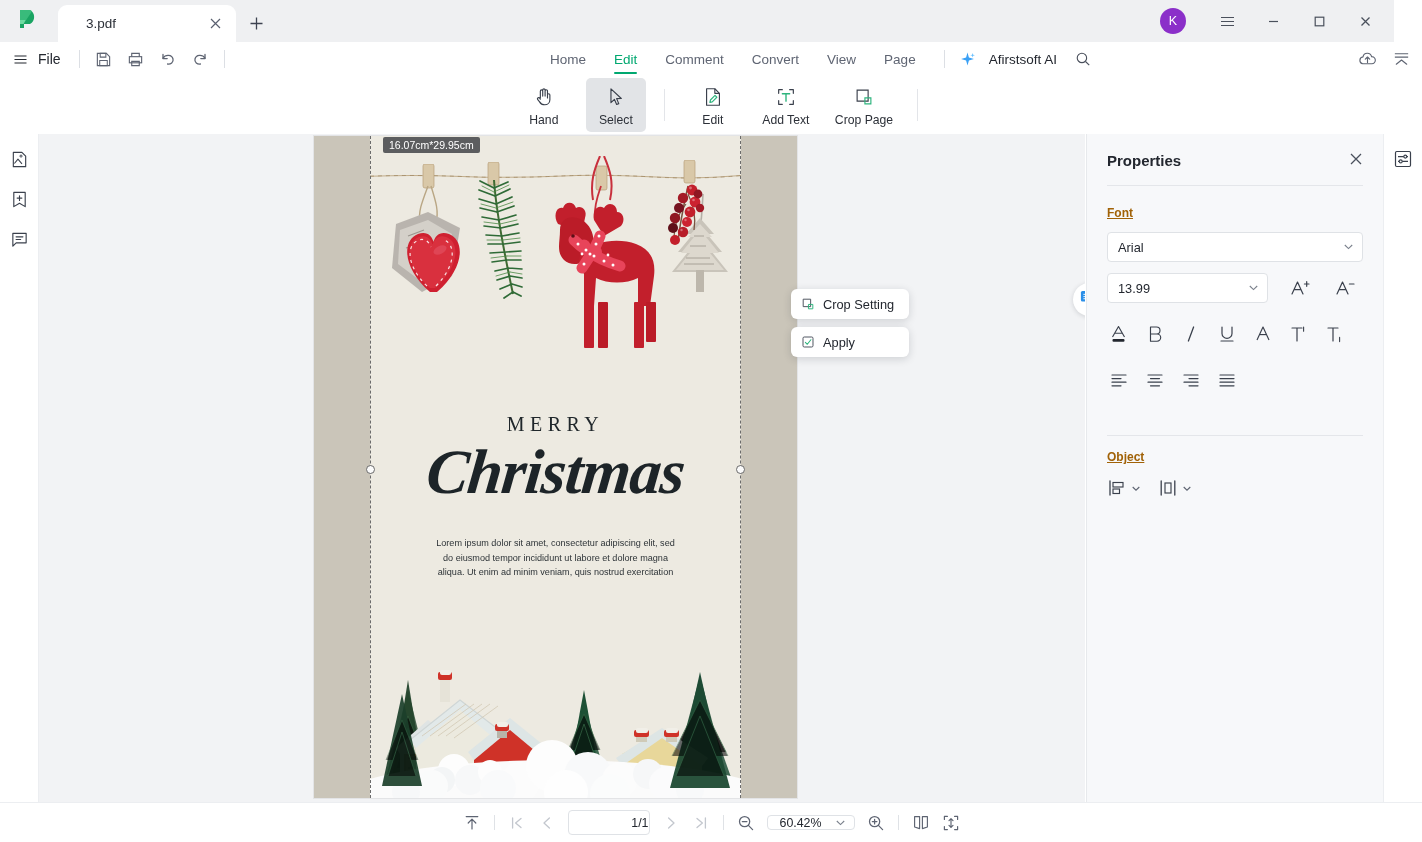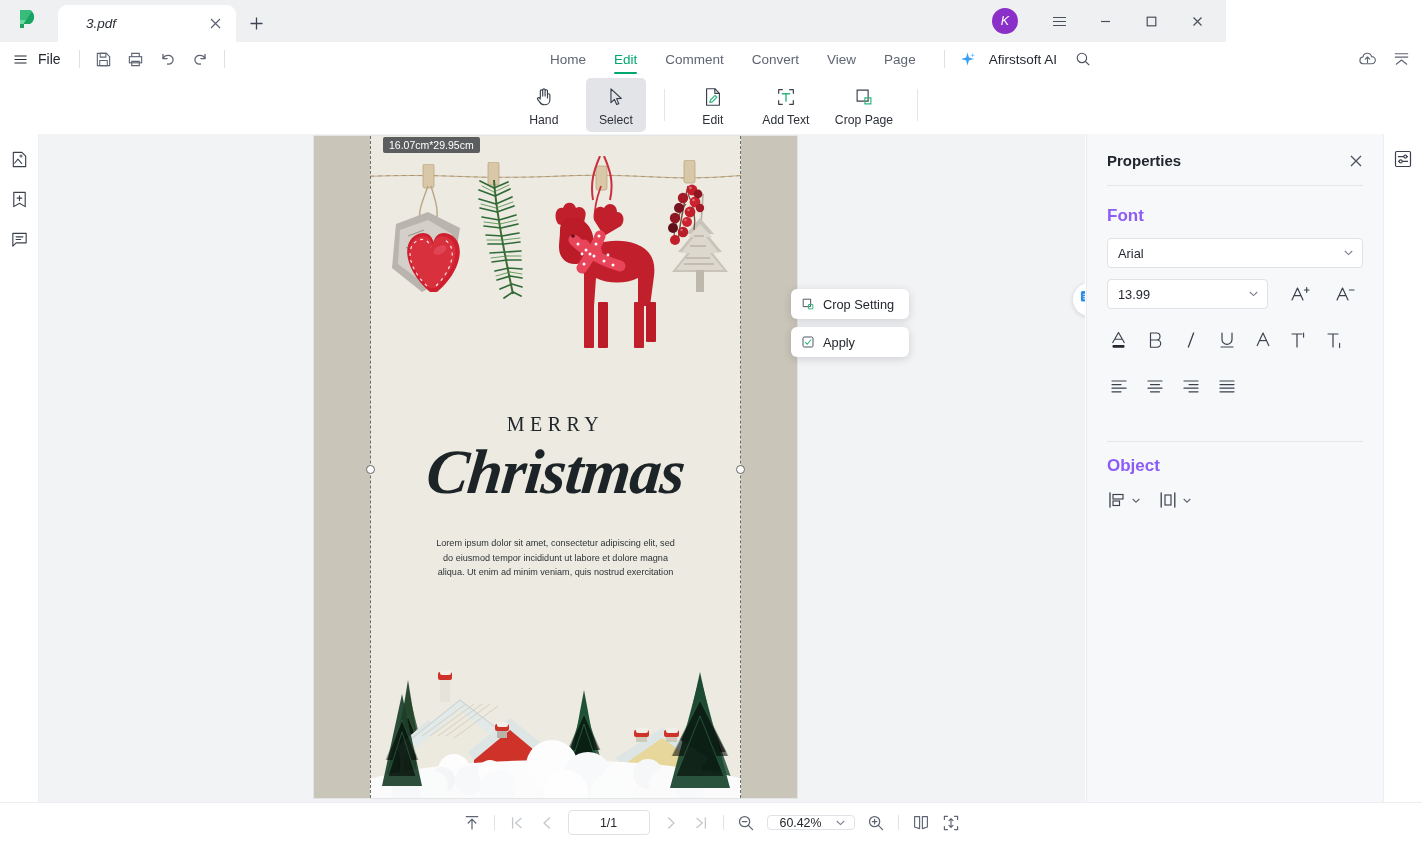--- a/index.html
+++ b/index.html
@@ -7,22 +7,22 @@
   body {
     font-family:"Liberation Sans", sans-serif;
     background:#f2f3f5;
     color:#2c3038;
     -webkit-font-smoothing:antialiased;
   }
   .app { position:relative; width:1422px; height:842px; background:#fff; }
 
   
   .titlebar {
-    position:absolute; left:0; top:0; width:1226px; height:42px;
-    background:#eff0f2; display:flex; align-items:flex-end;font-style:italic;
+    position:absolute; left:0; top:0; width:1394px; height:42px;
+    background:#eff0f2; display:flex; align-items:flex-end;
   }
   .logo-box { width:58px; height:42px; display:flex; align-items:center; justify-content:center; padding-bottom:4px; }
   .tab {
     position:relative; width:178px; height:37px; background:#fff;
     border-radius:9px 9px 0 0; display:flex; align-items:center;
     padding:0 10px 0 28px; gap:6px;
   }
   .tab-title { font-size:13.5px; color:#2c3038; flex:1; }
   .tab-close {
     width:22px; height:22px; display:flex; align-items:center; justify-content:center;
@@ -165,25 +165,25 @@
     position:absolute; left:1034px; top:149px; width:33px; height:33px; border-radius:50%;
     background:#fff; box-shadow:0 1px 5px rgba(20,25,40,.16);
     display:flex; align-items:center; justify-content:center;
   }
 
   
   .props {
     position:absolute; left:1086px; top:134px; width:297px; height:668px;
     background:#f7f8fa; border-left:1px solid #e7e9ec;
   }
-  .props-head { display:flex; align-items:center; padding:18px 20px 0 20px; }
+  .props-head { display:flex; align-items:flex-start; padding:18px 20px 0 20px; }
   .props-title { font-size:15px; font-weight:bold; color:#23272f; }
   .props-close { margin-left:auto; color:#4a505c; display:flex; }
   .props-hr { height:1px; background:#e4e6ea; margin:16px 20px 0 20px; }
-  .sec-title { font-size:17px; font-weight:bold; color:#8b5cf6; padding:20px 20px 0 20px; }
+  .sec-title { font-size:12px; font-weight:bold; color:#a16207; padding:20px 20px 0 20px;text-decoration:underline; }
 
   .fld {
     position:relative; background:#fff; border:1px solid #dfe2e6; border-radius:4px;
     height:30px; display:flex; align-items:center; padding:0 10px; font-size:12.8px; color:#23272f;
   }
   .fld .caret { position:absolute; right:9px; top:50%; transform:translateY(-50%); }
   .row-font { padding:12px 20px 0 20px; }
   .row-size { padding:11px 20px 0 20px; display:flex; align-items:center; gap:0; }
   .sizebox { width:162px; }
   .ic-btn { width:36px; height:30px; display:flex; align-items:center; justify-content:center; color:#3a404c; }
@@ -204,21 +204,21 @@
   .status {
     position:absolute; left:0; top:802px; width:1422px; height:40px;
     background:#fff; border-top:1px solid #eceef1;
     display:flex; align-items:center; justify-content:center; gap:0;
   }
   .st-ic { width:30px; height:28px; display:flex; align-items:center; justify-content:center; color:#5e6472; }
   .st-ic.dim { color:#c3c7ce; }
   .st-sep { width:1px; height:15px; background:#dfe2e6; margin:0 7px; }
   .pagebox {
     width:82px; height:25px; border:1px solid #dfe2e6; border-radius:4px;
-    display:flex; align-items:center; justify-content:center; font-size:12.4px; color:#23272f;
+    display:flex; align-items:center; justify-content:flex-end; font-size:12.4px; color:#23272f;
     margin:0 6px;
   }
   .zoombox {
     position:relative; width:88px; height:15px; border:1px solid #dfe2e6; border-radius:4px;
     display:flex; align-items:center; padding-left:12px; font-size:12.4px; color:#23272f; margin:0 6px;
   }
   svg { display:block; }
 </style>
 </head>
 <body>

